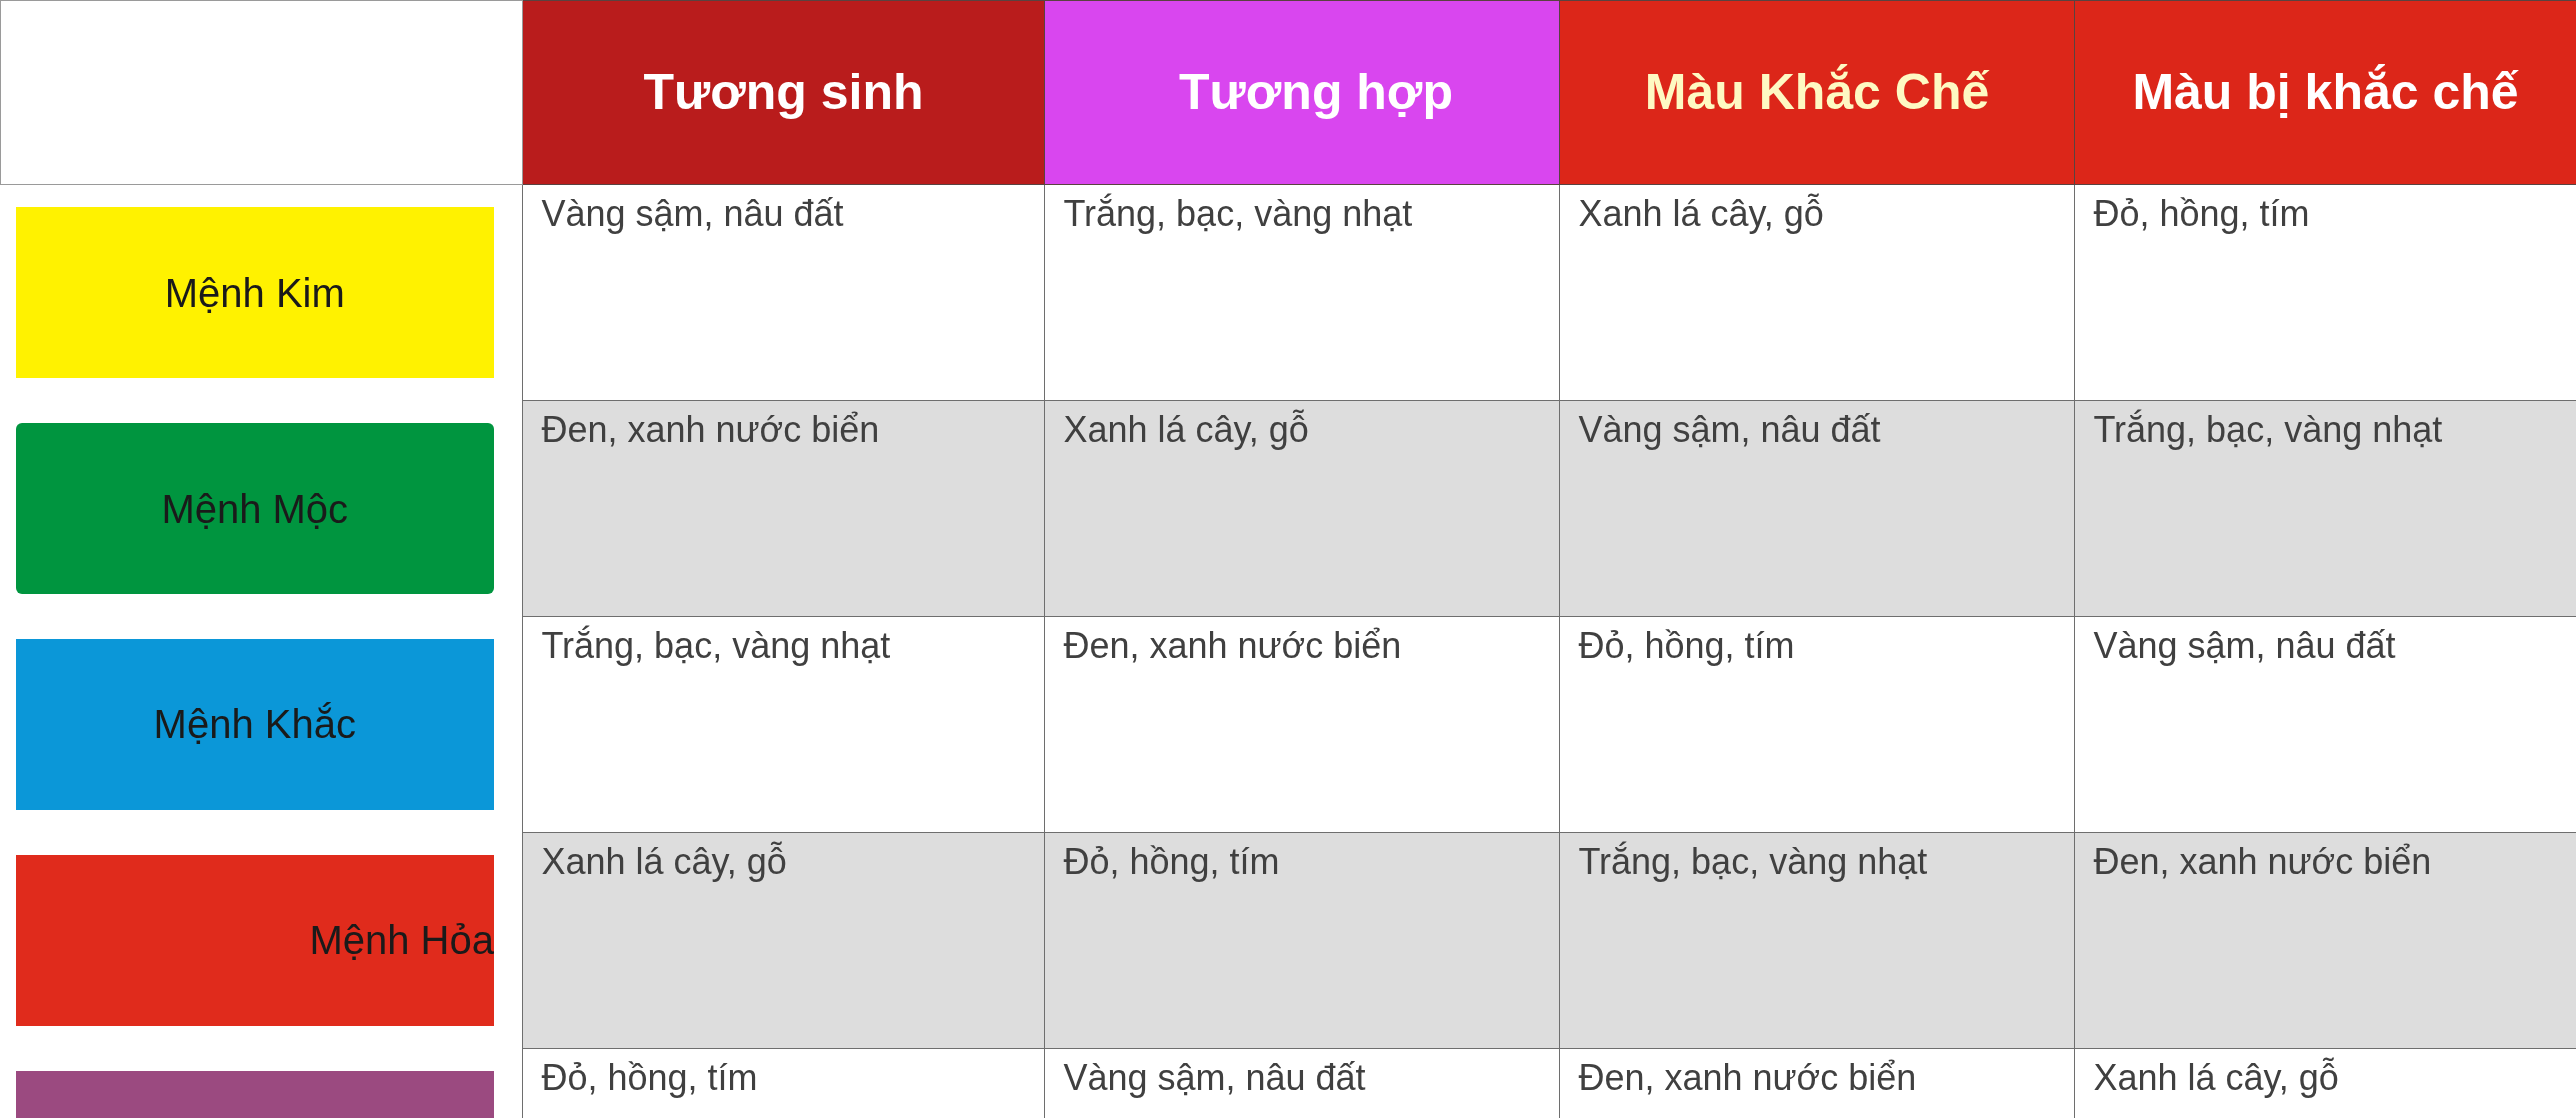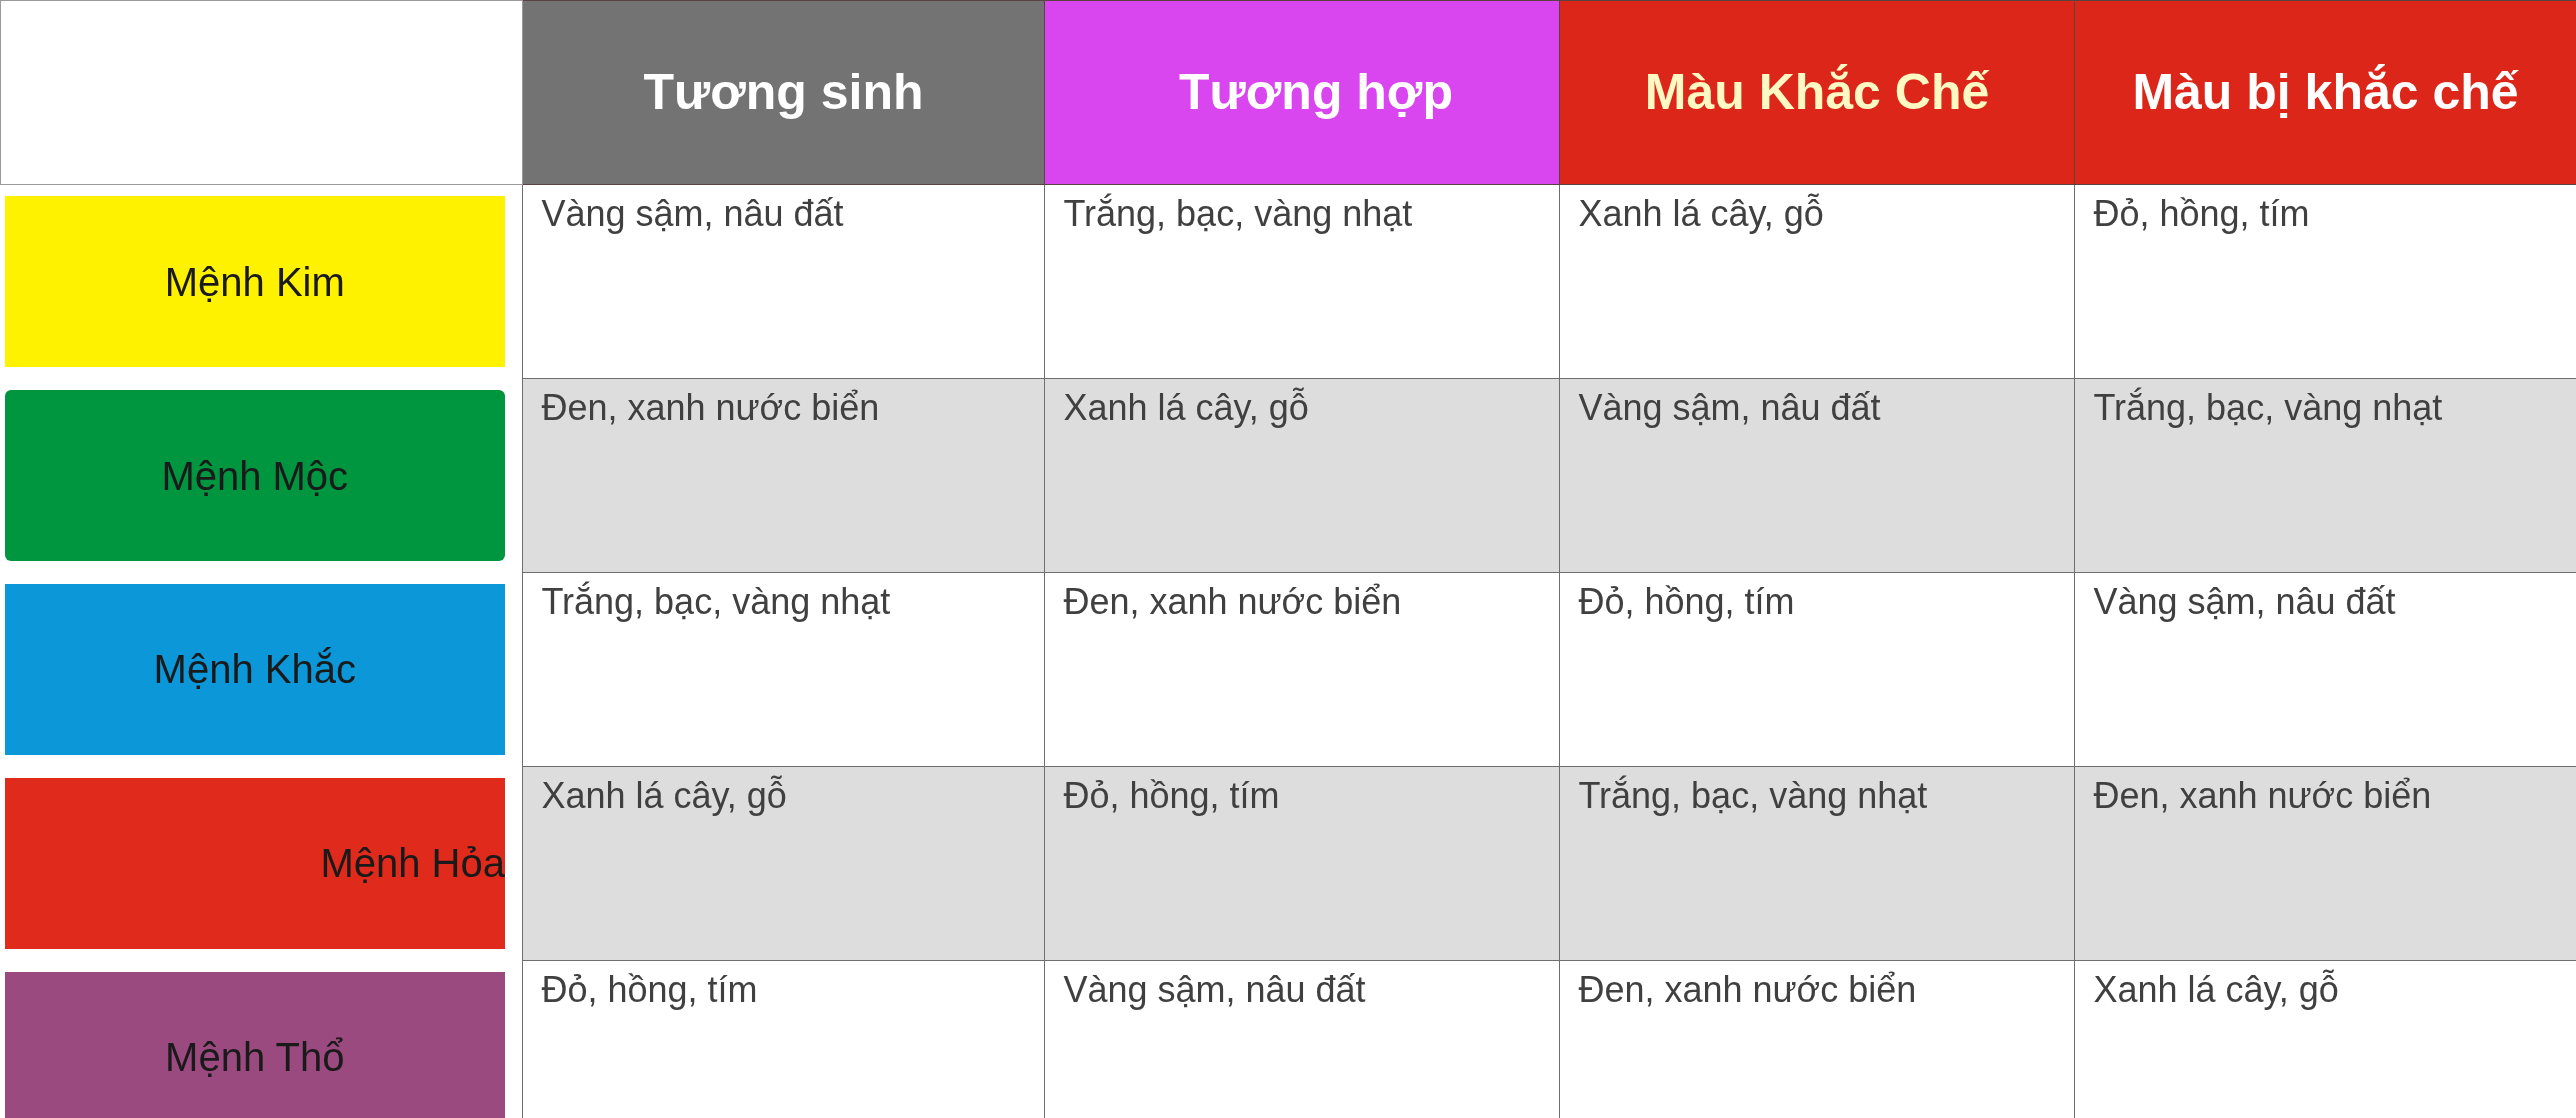--- a/index.html
+++ b/index.html
@@ -56,21 +56,21 @@
     border: 1.8px solid #5a4240;
     line-height: 1.15;
     white-space: nowrap;
   }
 
   
   tbody tr { height: 187px; }
   tbody tr.row-last { height: 185px; }
 
   td.label-cell {
-    padding: 4px;
+    padding: 15px;
     border: none;
     background: #ffffff;
     vertical-align: middle;
   }
 
   .label-chip {
     display: flex;
     align-items: center;
     justify-content: center;
     height: 171px;
@@ -106,21 +106,21 @@
     <colgroup>
       <col class="c0">
         <col class="c1">
         <col class="c2">
         <col class="c3">
         <col class="c4">
     </colgroup>
     <thead>
       <tr>
         <th class="corner-cell"></th>
-        <th class="head-cell" style="background: #737373; color: rgb(255, 255, 255);">Tương sinh</th>
+        <th class="head-cell" style="background: #b91c1c; color: rgb(255, 255, 255);">Tương sinh</th>
         <th class="head-cell" style="background: #d946ef; color: rgb(255, 255, 255); padding-left: 41px;">Tương hợp</th>
         <th class="head-cell" style="background: rgb(220, 38, 25); color: #fef9c3;">Màu Khắc Chế</th>
         <th class="head-cell" style="background: rgb(220, 38, 25); color: rgb(255, 255, 255);">Màu bị khắc chế</th>
       </tr>
     </thead>
     <tbody>
 
       <tr class="row-plain">
         <td class="label-cell">
           <div class="label-chip" style="background: rgb(255, 242, 0);">

